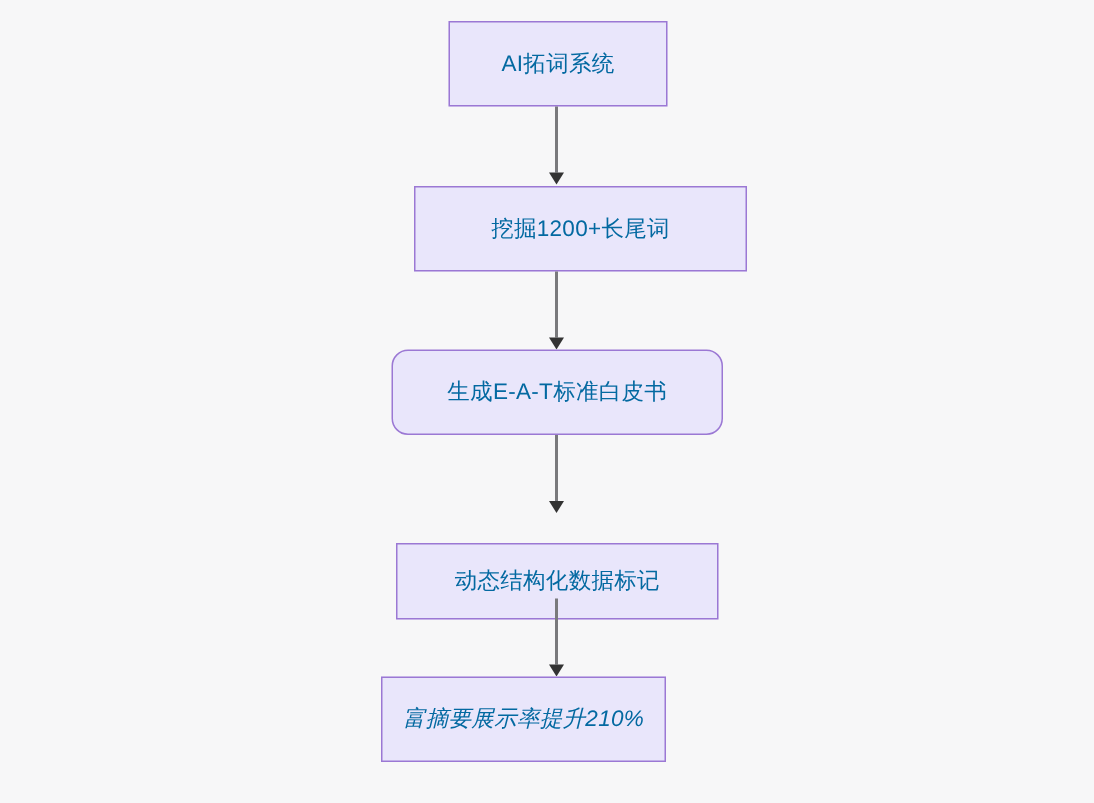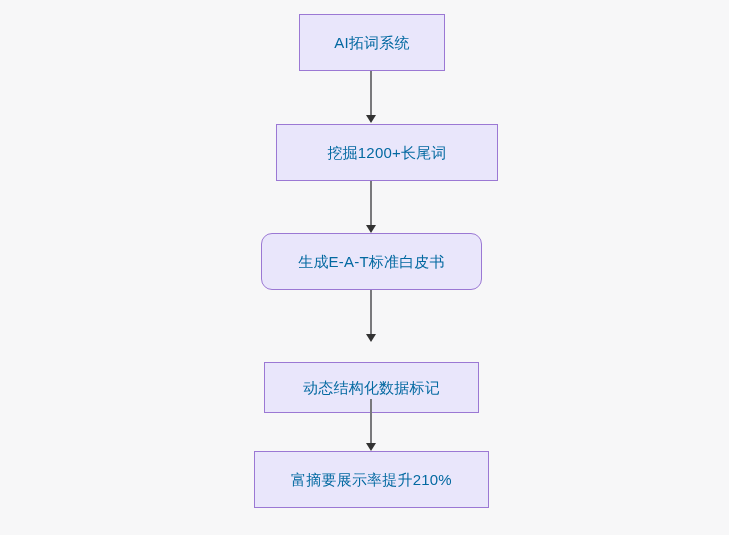--- a/index.html
+++ b/index.html
@@ -88,17 +88,17 @@
 
   <div class="node" style="left:264px; top:342px; width:215px; height:51px;margin-top:20px;">
     <span>动态结构化数据标记</span>
   </div>
 
   <div class="connector" style="left:365px; top:399px; height:52px;">
     <div class="stem" style="height:44px;"></div>
     <div class="head"></div>
   </div>
 
-  <div class="node" style="left:254px; top:451px; width:235px; height:57px;">
+  <div class="node" style="left:254px; top:451px; width:190px; height:57px;font-style:italic;">
     <span>富摘要展示率提升210%</span>
   </div>
 
 </div>
 
 </body></html>

